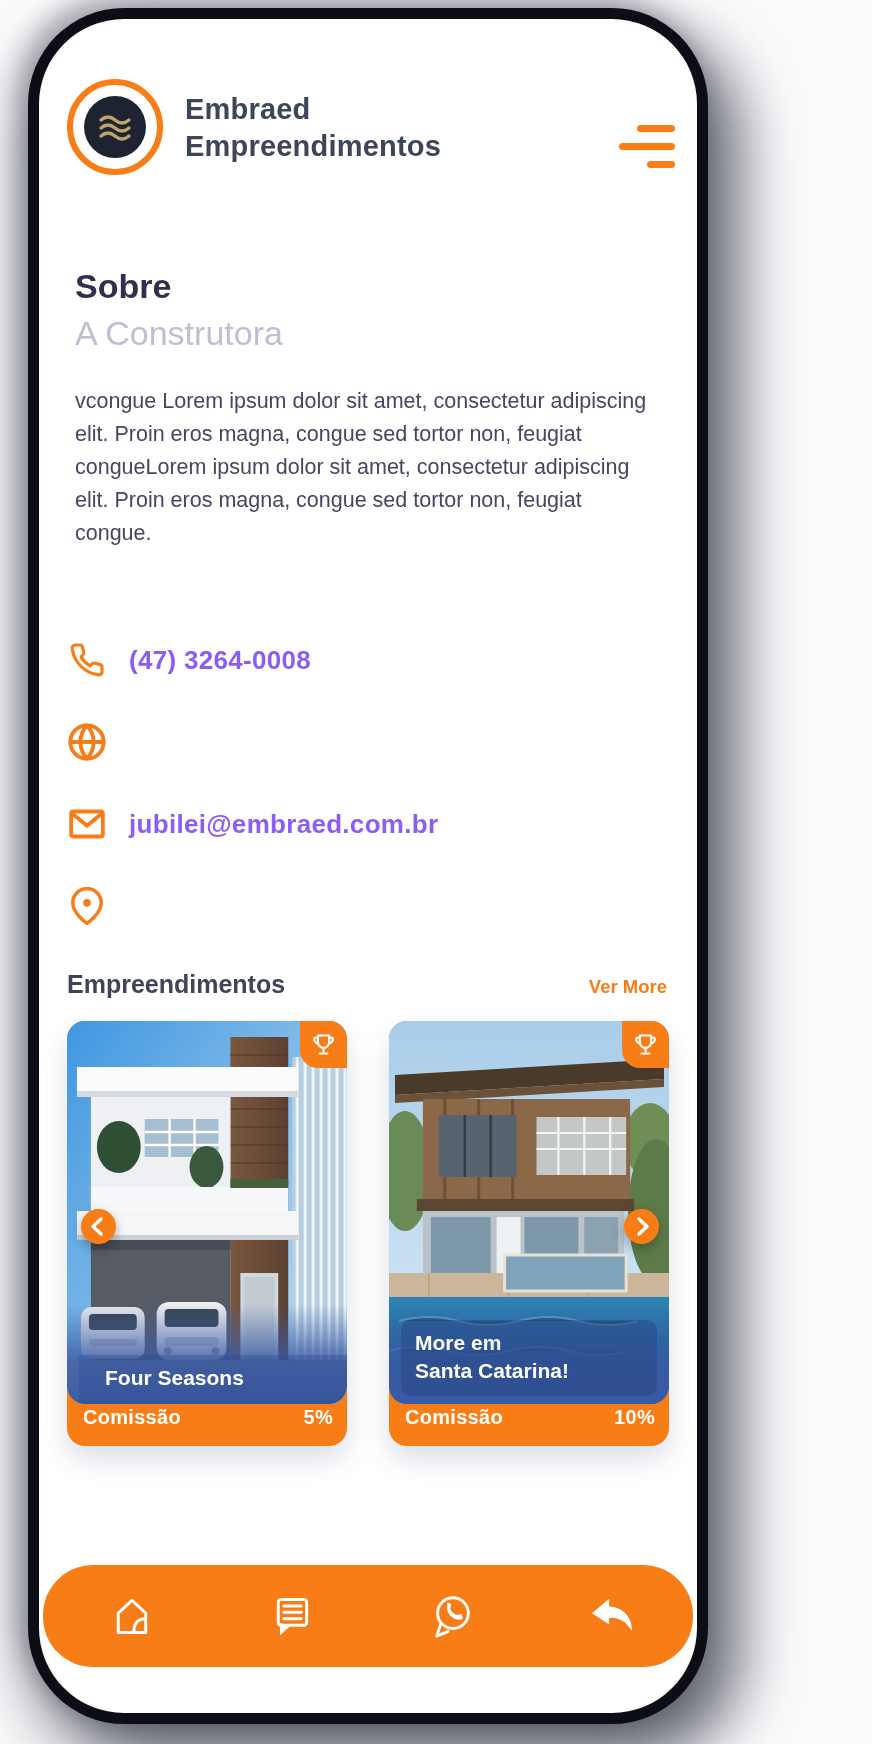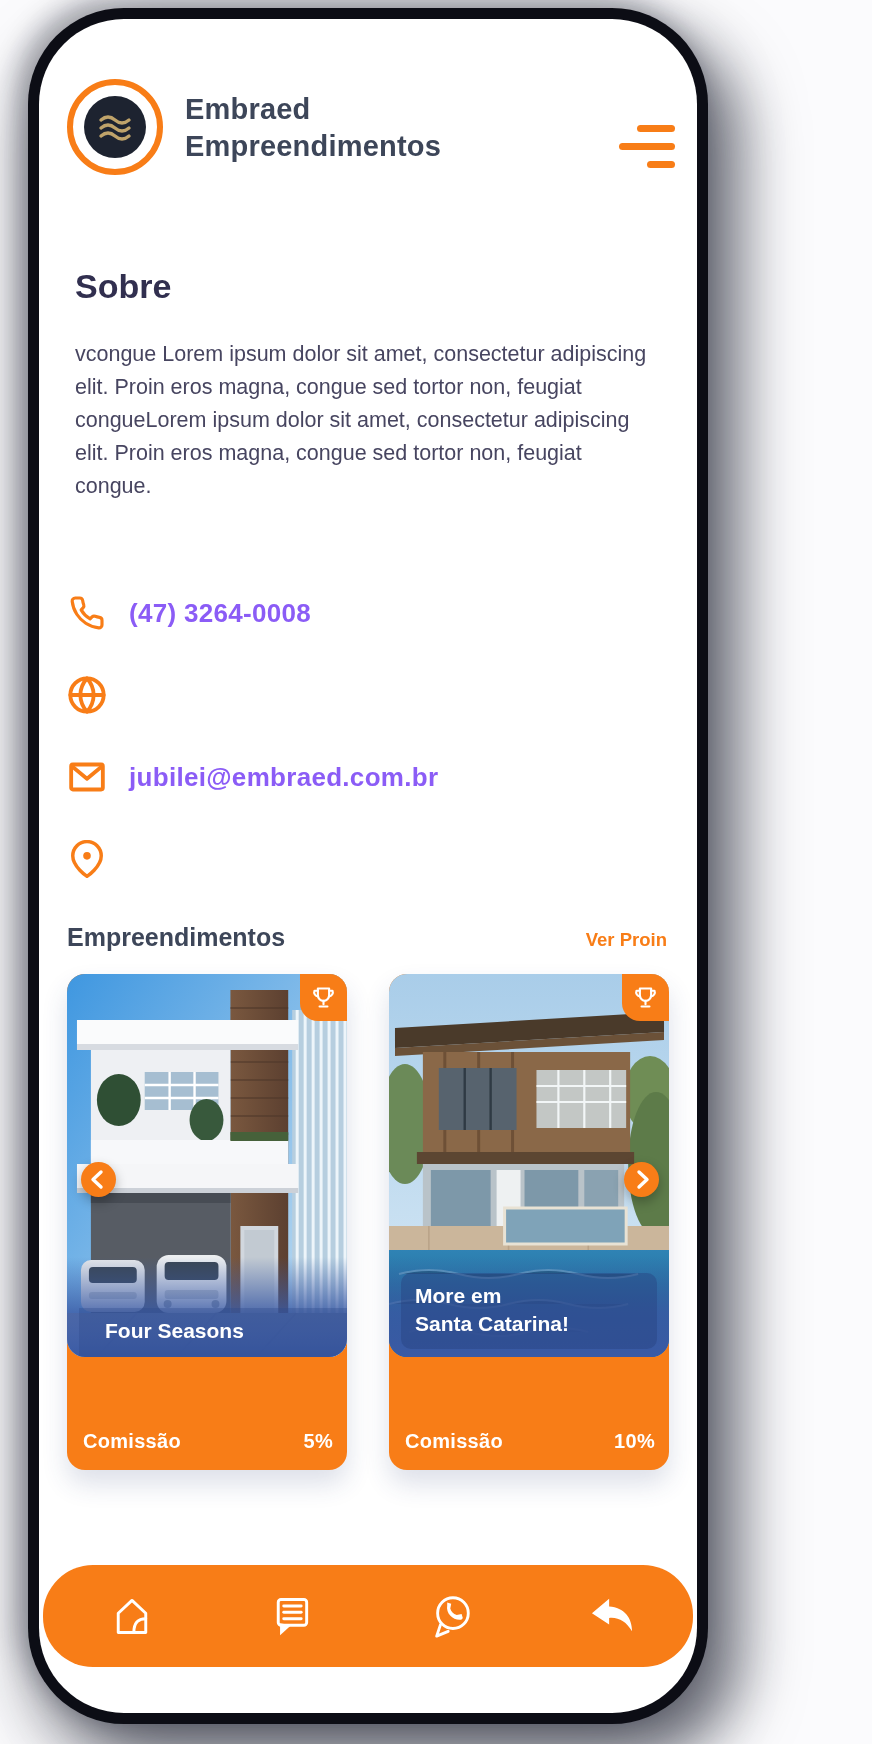--- a/index.html
+++ b/index.html
@@ -65,21 +65,21 @@
   .contact-text { margin-left:22px; font-size:26px; font-weight:700; color:#8b5cf6; letter-spacing:.3px; }
   
   .listings-header {
     display:flex; justify-content:space-between; align-items:baseline;
     padding:0 30px 0 28px; margin-top:42px;
   }
   .listings-title { font-size:25px; font-weight:600; color:#3d4659; }
   .see-more { font-size:18.5px; font-weight:700; color:var(--accent); cursor:pointer; }
   .cards { display:flex; gap:42px; padding:0 28px; margin-top:22px; }
   .card {
-    position:relative; width:281px; height:496px;
+    position:relative; width:281px; height:425px;
     border-radius:18px; background:var(--accent);
     box-shadow:0 14px 26px rgba(45,65,120,.16);
     cursor:pointer;
   }
   .card-media {
     position:absolute; left:0; right:0; top:0; height:383px;
     border-radius:18px; overflow:hidden;
   }
   .card-media svg.scene { display:block; width:100%; height:100%; }
   .card-grad {
@@ -151,20 +151,21 @@
       </div>
       <div class="menu-btn">
         <div class="bar b1"></div>
         <div class="bar b2"></div>
         <div class="bar b3"></div>
       </div>
     </div>
 
     <div class="about">
       <div class="about-heading">Sobre</div>
+      <div class="about-subheading">A Construtora</div>
       <div class="about-body">vcongue Lorem ipsum dolor sit amet, consectetur adipiscing elit. Proin eros magna, congue sed tortor non, feugiat congueLorem ipsum dolor sit amet, consectetur adipiscing elit. Proin eros magna, congue sed tortor non, feugiat congue.</div>
     </div>
 
     <div class="contacts">
 
       <div class="contact-row">
         <span class="contact-icon">
           <svg width="36" height="36" viewBox="0 0 24 24" fill="none" stroke="#F87D17" stroke-width="2.1" stroke-linecap="round" stroke-linejoin="round">
             <path d="M22 16.92v3a2 2 0 0 1-2.18 2 19.79 19.79 0 0 1-8.63-3.07 19.5 19.5 0 0 1-6-6 19.79 19.79 0 0 1-3.07-8.67A2 2 0 0 1 4.11 2h3a2 2 0 0 1 2 1.72 12.84 12.84 0 0 0 .7 2.81 2 2 0 0 1-.45 2.11L8.09 9.91a16 16 0 0 0 6 6l1.27-1.27a2 2 0 0 1 2.11-.45 12.84 12.84 0 0 0 2.81.7A2 2 0 0 1 22 16.92z"></path>
           </svg>
@@ -197,21 +198,21 @@
           <svg width="38" height="38" viewBox="0 0 24 24" fill="none" stroke="#F87D17" stroke-width="2.2" stroke-linecap="round" stroke-linejoin="round">
             <path d="M21 10c0 7-9 13-9 13s-9-6-9-13a9 9 0 0 1 18 0z"></path>
             <circle cx="12" cy="10" r="2.4" fill="#F87D17" stroke="none"></circle>
           </svg>
         </span>
       </div>
     </div>
 
     <div class="listings-header">
       <span class="listings-title">Empreendimentos</span>
-      <span class="see-more">Ver Proin</span>
+      <span class="see-more">Ver More</span>
     </div>
 
     <div class="cards">
 
       <div class="card">
         <div class="card-media">
           <svg class="scene" viewBox="0 0 281 383" preserveAspectRatio="none">
             <defs>
               <linearGradient id="skyL" x1="0" y1="0" x2="1" y2="0.9">
                 <stop offset="0" stop-color="#3f97e0"></stop>

